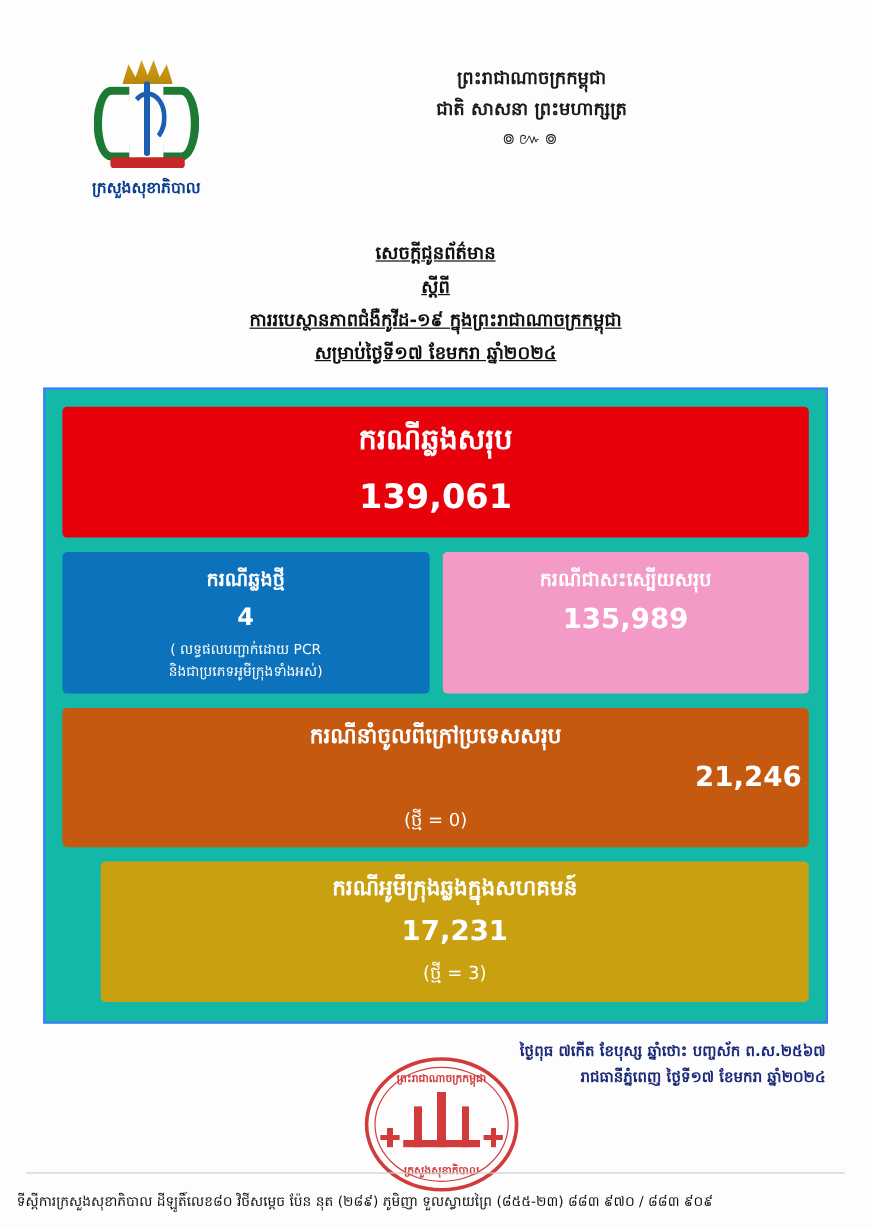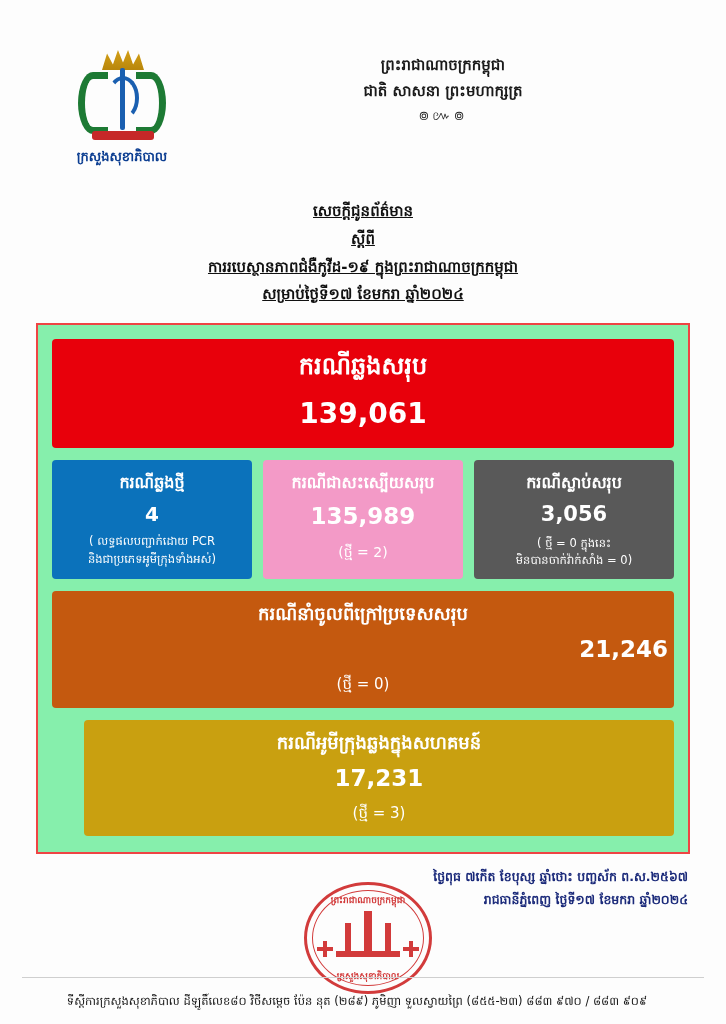--- a/index.html
+++ b/index.html
@@ -124,23 +124,23 @@
   }
   .subject div {
     font-size: 15px;
     font-weight: bold;
     line-height: 1.85;
   }
 
   
   .board {
     margin: 14px 36px 0 36px;
-    border: 2px solid #ef4444;
+    border: 2px solid #3b82f6;
     padding: 14px 14px 16px 14px;
-    background: #86efac;
+    background: #14b8a6;
   }
   .panel {
     border-radius: 4px;
     color: #fff;
     text-align: center;
     padding: 10px 6px 12px 6px;
     margin-bottom: 12px;
   }
   .panel .p-title {
     font-size: 21px;
@@ -275,21 +275,21 @@
     font-weight: bold;
   }
   .stamp .top-text { top: 9px; }
   .stamp .bottom-text { bottom: 8px; }
 
   
   .footer {
     position: absolute;
     left: 0; right: 12px;
     bottom: 14px;
-    text-align: center;
+    text-align: left;
     font-size: 11.5px;
     color: #111;
     padding: 0 14px;
     line-height: 1.6;
   }
   .footer-rule {
     position: absolute;
     left: 22px; right: 22px;
     bottom: 46px;
     height: 1px;
@@ -341,29 +341,22 @@
       <div class="panel panel-new">
         <div class="p-title">ករណីឆ្លងថ្មី</div>
         <div class="p-value">4</div>
         <div class="p-note" style="white-space:pre-line">( លទ្ធផលបញ្ជាក់ដោយ PCR
 និងជាប្រភេទអូមីក្រុងទាំងអស់)</div>
       </div>
 
       <div class="panel panel-recovered">
         <div class="p-title">ករណីជាសះស្បើយសរុប</div>
         <div class="p-value">135,989</div>
-        <div class="p-note">(ថ្មី = 2)</div>
       </div>
 
-      <div class="panel panel-deaths">
-        <div class="p-title">ករណីស្លាប់សរុប</div>
-        <div class="p-value">3,056</div>
-        <div class="p-note" style="white-space:pre-line">( ថ្មី = 0 ក្នុងនេះ
-មិនបានចាក់វ៉ាក់សាំង = 0)</div>
-      </div>
 
     </div>
 
     <div class="panel panel-imported">
       <div class="p-title">ករណីនាំចូលពីក្រៅប្រទេសសរុប</div>
       <div class="p-value">21,246</div>
       <div class="p-note">(ថ្មី = 0)</div>
     </div>
 
     <div class="panel panel-community" style="margin-bottom:0">

